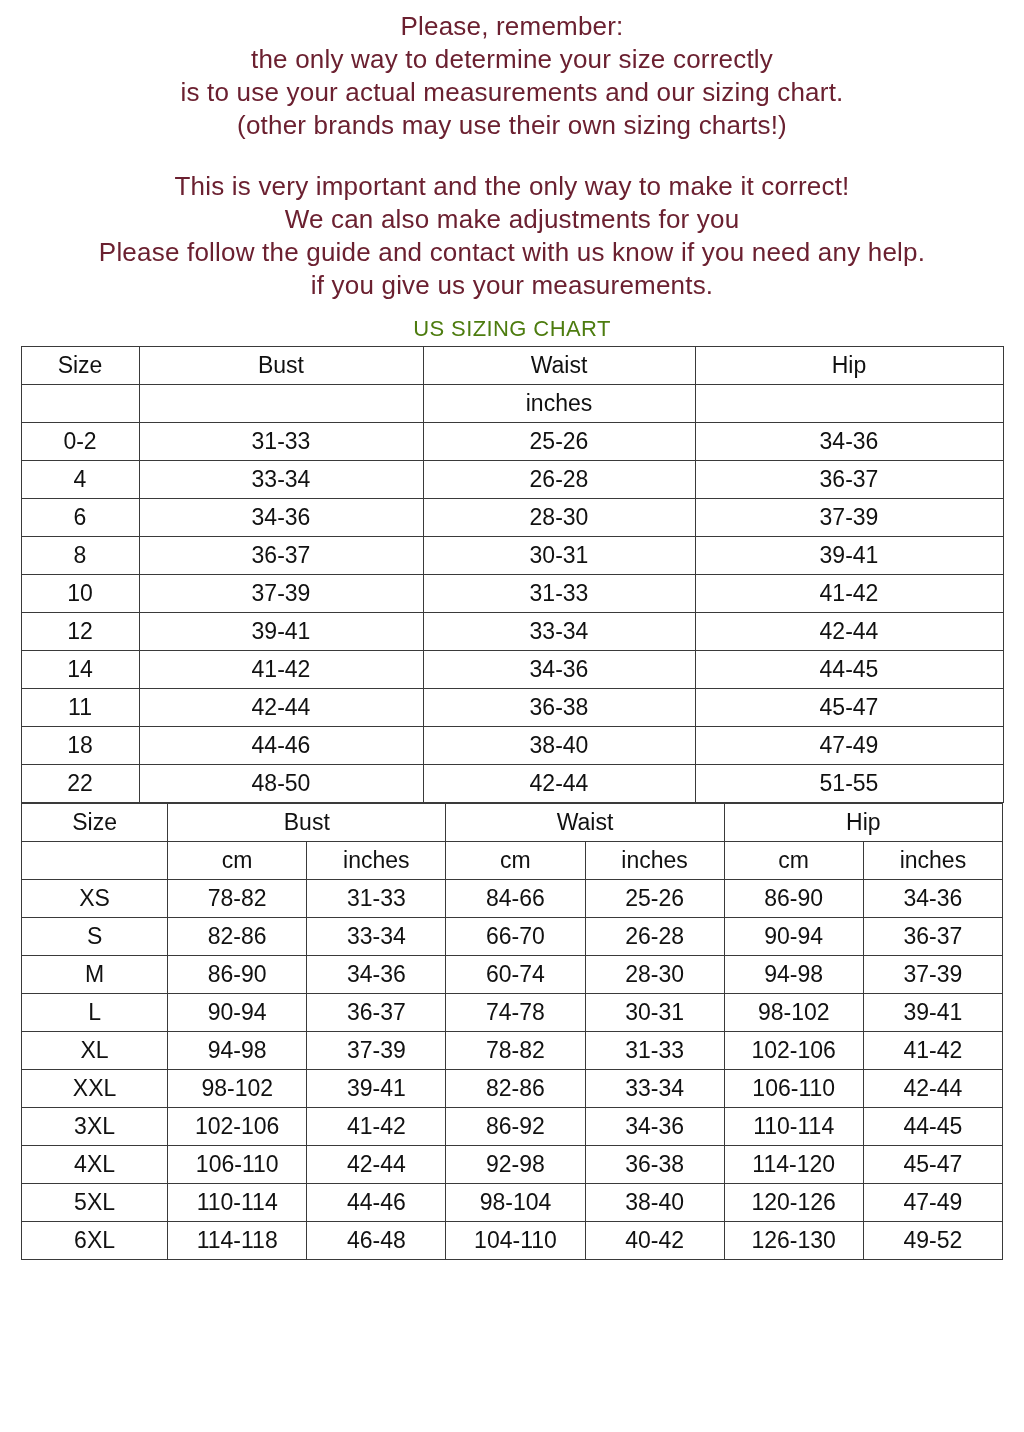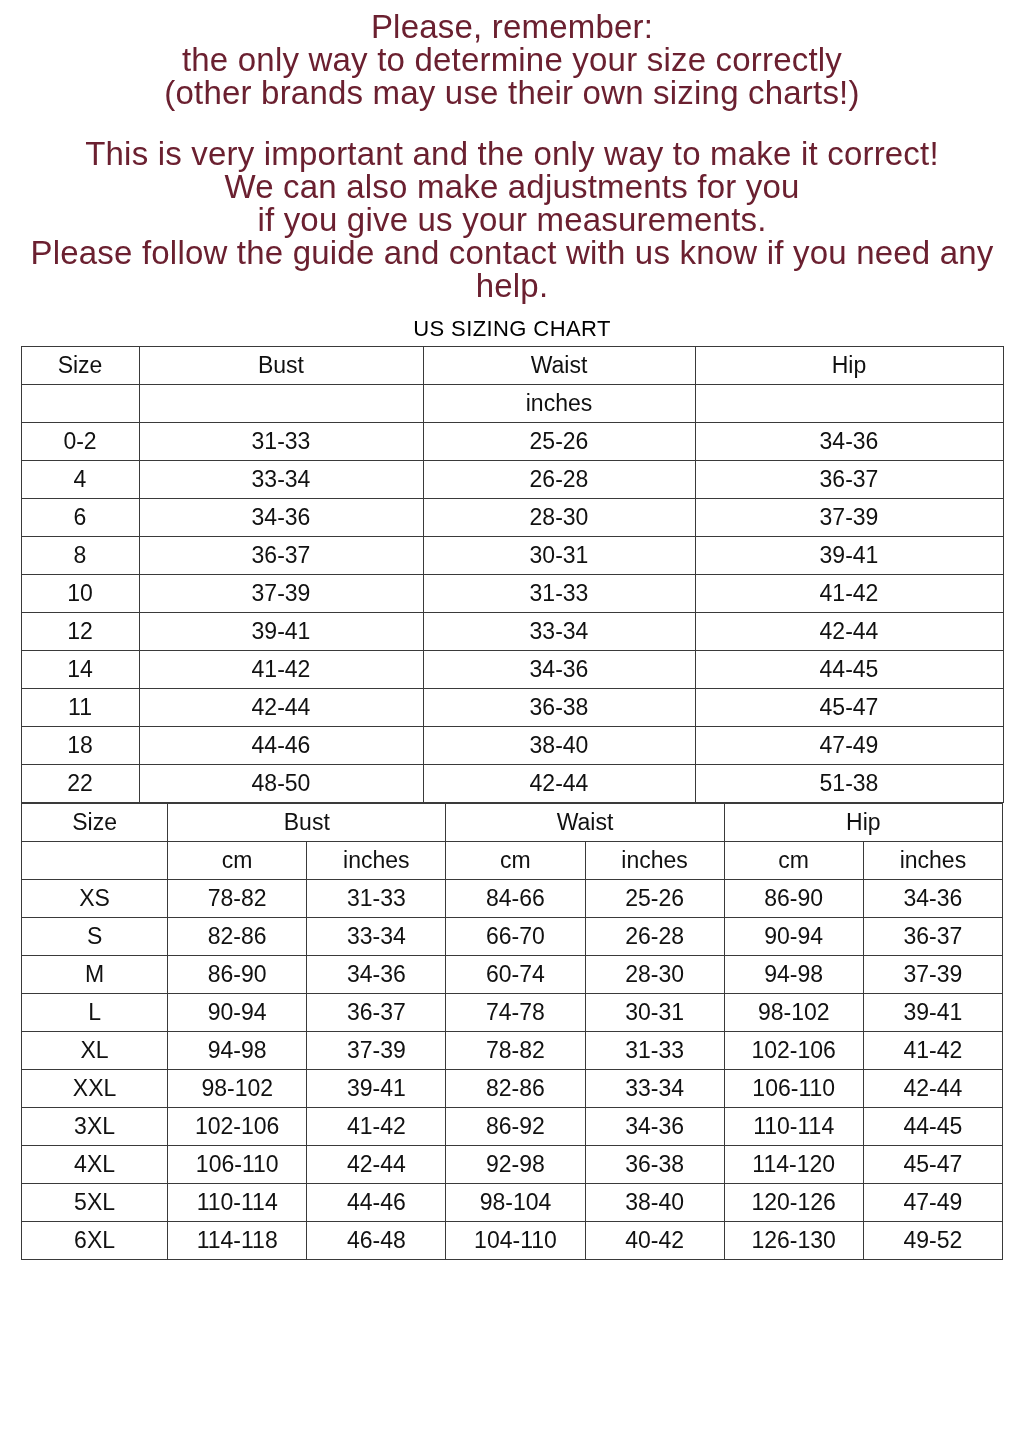--- a/index.html
+++ b/index.html
@@ -17,34 +17,34 @@
   }
   .page {
     width: 1024px;
     height: 1432px;
     box-sizing: border-box;
     padding: 10px 14px 0 14px;
   }
   .intro {
     text-align: center;
     color: #6b2030;
-    font-size: 33px;
+    font-size: 26px;
     line-height: 33px;
     letter-spacing: 0.2px;
   }
   .intro .para {
     margin: 0;
   }
   .intro .gap {
     height: 28px;
   }
   .chart-title {
     text-align: center;
     font-size: 22px;
-    color: #000000;
+    color: #4d7c0f;
     letter-spacing: 0.4px;
     margin: 14px 0 4px 0;
   }
   table {
     border-collapse: collapse;
     width: 982px;
     margin: 0 auto;
     table-layout: fixed;
   }
   table td, table th {
@@ -75,26 +75,27 @@
   }
 </style>
 </head>
 <body>
 
 <div class="page">
 
   <div class="intro" style="color: rgb(107, 32, 48);">
     <p class="para">Please, remember:</p>
     <p class="para">the only way to determine your size correctly</p>
+    <p class="para">is to use your actual measurements and our sizing chart.</p>
     <p class="para">(other brands may use their own sizing charts!)</p>
     <div class="gap"></div>
     <p class="para">This is very important and the only way to make it correct!</p>
     <p class="para">We can also make adjustments for you</p>
+    <p class="para">Please follow the guide and contact with us know if you need any help.</p>
     <p class="para">if you give us your measurements.</p>
-    <p class="para">Please follow the guide and contact with us know if you need any help.</p>
   </div>
 
   <div class="chart-title">US SIZING CHART</div>
 
   <table id="us-table">
     <colgroup>
       <col class="c-size">
         <col class="c-bust">
         <col class="c-waist">
         <col class="c-hip">
@@ -163,21 +164,21 @@
       <tr>
         <td>18</td>
         <td>44-46</td>
         <td>38-40</td>
         <td>47-49</td>
       </tr>
       <tr>
         <td>22</td>
         <td>48-50</td>
         <td>42-44</td>
-        <td>51-38</td>
+        <td>51-55</td>
       </tr>
     </tbody>
   </table>
 
 
   <table id="intl-table">
     <colgroup>
       <col class="i-size">
       <col class="i-col">
         <col class="i-col">

